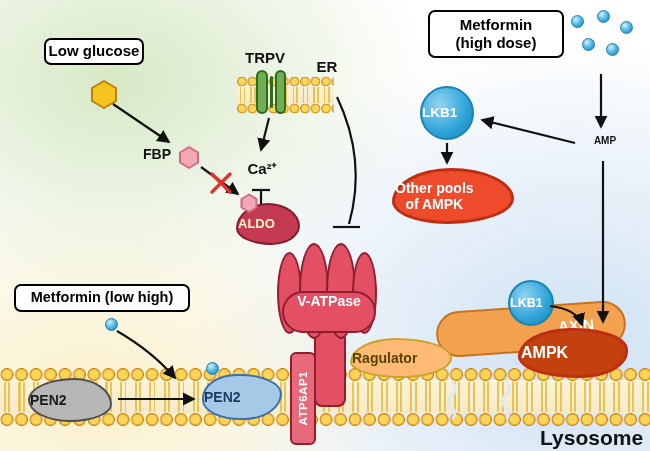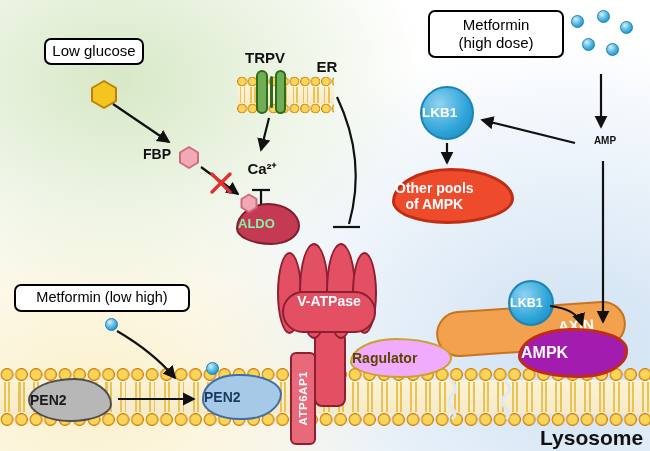--- a/index.html
+++ b/index.html
@@ -18,21 +18,21 @@
       radial-gradient(circle at 7px 7.5px, #f9d65a 4.4px, #eba62c 5.2px, #cc8312 6.1px, rgba(0,0,0,0) 6.8px) left bottom / 14.5px 15px repeat-x,
       repeating-linear-gradient(90deg, rgba(0,0,0,0) 0 4px, #ecc251 4px 6px, rgba(0,0,0,0) 6px 8.5px, #ecc251 8.5px 10.5px, rgba(0,0,0,0) 10.5px 14.5px) left 0px top 15px / 100% 30px no-repeat,
       linear-gradient(#fbf3d8,#f5e9c8) left 0px top 13px / 100% 34px no-repeat;}
   .membrane-er{left:237px;top:76px;width:97px;height:38px;z-index:2;
     background:
       radial-gradient(circle at 5px 5.5px, #f9d65a 3.2px, #eba62c 3.9px, #cc8312 4.6px, rgba(0,0,0,0) 5.1px) left top / 10.5px 11px repeat-x,
       radial-gradient(circle at 5px 5.5px, #f9d65a 3.2px, #eba62c 3.9px, #cc8312 4.6px, rgba(0,0,0,0) 5.1px) left bottom / 10.5px 11px repeat-x,
       repeating-linear-gradient(90deg, rgba(0,0,0,0) 0 3px, #ecc251 3px 4.5px, rgba(0,0,0,0) 4.5px 7px, #ecc251 7px 8.5px, rgba(0,0,0,0) 8.5px 10.5px) left 0px top 11px / 100% 16px no-repeat,
       linear-gradient(#fbf3d8,#f5e9c8) left 0px top 10px / 100% 18px no-repeat;}
   .box{position:absolute;background:#fff;border:2.6px solid #000;border-radius:7px;display:flex;align-items:center;justify-content:center;
-    font-weight:400;font-size:15px;color:#000;z-index:9;text-align:center;white-space:pre-line;line-height:1.22}
+    font-weight:700;font-size:15px;color:#000;z-index:9;text-align:center;white-space:pre-line;line-height:1.22}
   .t{position:absolute;font-weight:700;color:#111;z-index:8;text-align:center}
   .blob{position:absolute;display:flex;align-items:center;justify-content:flex-start;font-weight:700;z-index:3}
   .btext{white-space:pre-line;text-align:center;line-height:1.15}
   .lkb1{border-radius:50%;background:radial-gradient(circle at 35% 32%, #8fd4f2, #2ea3d8 60%, #1b84b5);border:2px solid #1b84b5;color:#fff;z-index:4}
   .dot{position:absolute;width:13px;height:13px;border-radius:50%;
     background:radial-gradient(circle at 35% 30%, #d6f0fb 0%, #58bce6 45%, #2196c9 80%);border:1px solid #1a7fae;z-index:7}
   .lobe{position:absolute;background:#e34f63;border:2.4px solid #8e1f30;border-radius:50%;z-index:3}
   .vband{position:absolute;left:282px;top:291px;width:94px;height:42px;background:#e34f63;border:2.4px solid #8e1f30;border-radius:21px;
     display:flex;align-items:flex-start;justify-content:center;color:#fff;font-weight:700;font-size:14px;z-index:4}
   .vstalk{position:absolute;left:314px;top:331px;width:32px;height:76px;background:#e34f63;border:2.4px solid #8e1f30;border-radius:8px;z-index:2}
@@ -50,25 +50,25 @@
 <div class="stage">
   <div class="bg"></div>
 
   <div class="abs membrane-main"></div>
   <div class="abs membrane-er"></div>
 
   <div class="blob" style="left:436px;top:306px;width:190px;height:46px;background:#f2a24e;border:2.5px solid #c9731f;border-radius:40px;transform:rotate(-4deg);z-index:2;justify-content:flex-end;padding-right:30px;color:#fff;font-size:15px">
     <span class="btext">AXIN</span>
   </div>
 
-  <div class="blob" style="left:350px;top:338px;width:102px;height:40px;background:#f0abfc;border:2.5px solid #c9a227;border-radius:45% 55% 50% 50%/60% 50% 50% 40%;color:#5b4300;font-size:14px">
+  <div class="blob" style="left:350px;top:338px;width:102px;height:40px;background:#fdba74;border:2.5px solid #c9a227;border-radius:45% 55% 50% 50%/60% 50% 50% 40%;color:#5b4300;font-size:14px">
     <span class="btext">Ragulator</span>
   </div>
 
-  <div class="blob" style="left:518px;top:328px;width:110px;height:50px;background:#a21caf;border:3px solid #bf2e12;border-radius:50% 50% 45% 55%/60% 45% 55% 45%;color:#fff;font-size:16px">
+  <div class="blob" style="left:518px;top:328px;width:110px;height:50px;background:#c2410c;border:3px solid #bf2e12;border-radius:50% 50% 45% 55%/60% 45% 55% 45%;color:#fff;font-size:16px">
     <span class="btext">AMPK</span>
   </div>
 
   <div class="blob lkb1" style="left:508px;top:280px;width:46px;height:46px;font-size:12.5px">
     <span class="btext">LKB1</span>
   </div>
 
   <div class="blob" style="left:392px;top:168px;width:122px;height:56px;background:#ee4a2c;border:3px solid #bf2e12;border-radius:48% 52% 55% 45%/60% 55% 45% 40%;color:#fff;font-size:14px">
     <span class="btext">Other pools
 of AMPK</span>
@@ -90,21 +90,21 @@
     <span class="vtext">ATP6AP1</span>
   </div>
 
   <div class="blob" style="left:28px;top:378px;width:84px;height:44px;background:#b7b7b7;border:2.5px solid #4d4d4d;border-radius:55% 45% 50% 50%/50% 60% 40% 50%;color:#1a1a1a;font-size:14px;z-index:3">
     <span class="btext">PEN2</span>
   </div>
   <div class="blob" style="left:202px;top:374px;width:80px;height:46px;background:#a6c9e8;border:2.5px solid #3f6fa8;border-radius:45% 55% 50% 50%/55% 45% 60% 45%;color:#1b3a5e;font-size:14px;z-index:3">
     <span class="btext">PEN2</span>
   </div>
 
-  <div class="blob" style="left:236px;top:203px;width:64px;height:42px;background:#c43a52;border:2.5px solid #7d1f2e;border-radius:50% 50% 45% 55%/60% 55% 45% 40%;color:#86efac;font-size:13px;z-index:4">
+  <div class="blob" style="left:236px;top:203px;width:64px;height:42px;background:#c43a52;border:2.5px solid #7d1f2e;border-radius:50% 50% 45% 55%/60% 55% 45% 40%;color:#fef9c3;font-size:13px;z-index:4">
     <span class="btext">ALDO</span>
   </div>
 
   <svg class="abs" style="left:89px;top:79px;z-index:5" width="30" height="30">
     <polygon points="15,2 27,9 27,22 15,29 3,22 3,9" fill="#f4c41f" stroke="#c07f0a" stroke-width="2" stroke-linejoin="round"></polygon>
   </svg>
   <svg class="abs" style="left:177px;top:145px;z-index:5" width="24" height="24">
     <polygon points="12,2 21,7.5 21,17.5 12,23 3,17.5 3,7.5" fill="#f3a8b6" stroke="#cf6b7e" stroke-width="2" stroke-linejoin="round"></polygon>
   </svg>
   <svg class="abs" style="left:239px;top:193px;z-index:5" width="20" height="20">

